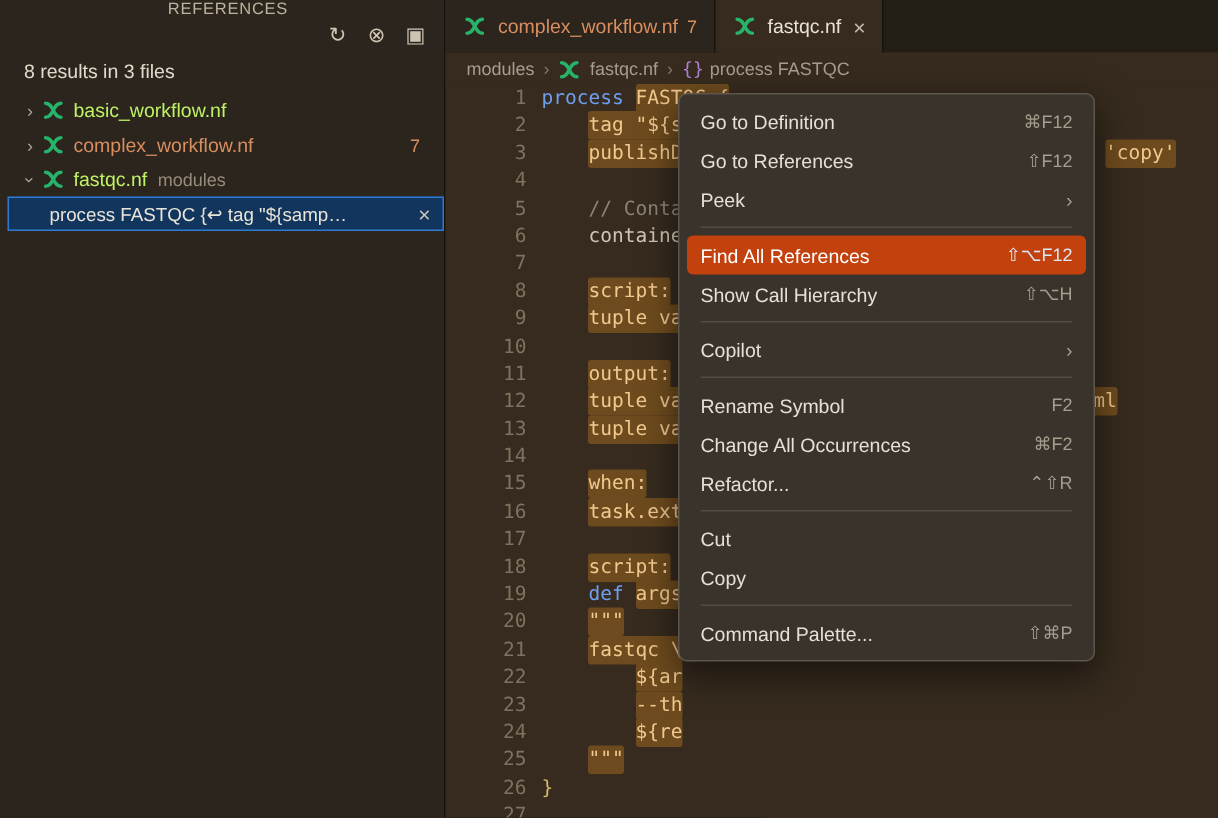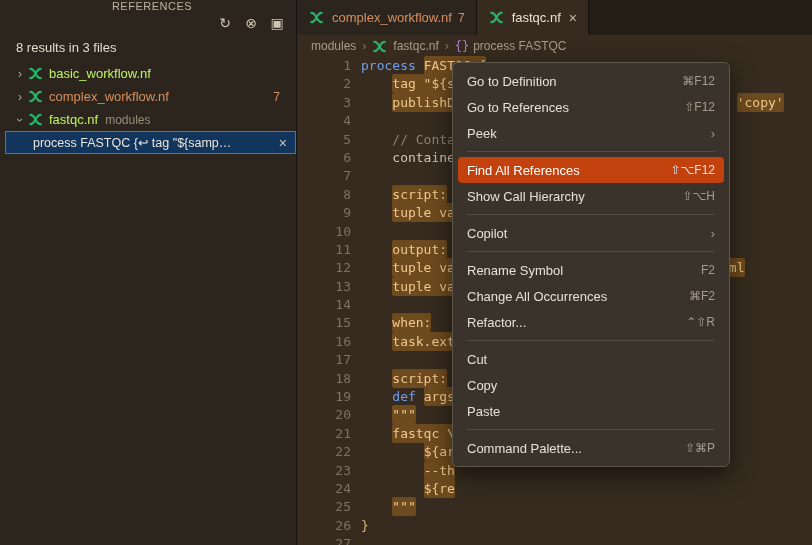--- a/index.html
+++ b/index.html
@@ -242,21 +242,18 @@
       <span class="label">Refactor...</span>
       <span class="shortcut">⌃⇧R</span>
     </div>
     <div class="menu-sep"></div>
     <div class="menu-item">
       <span class="label">Cut</span>
     </div>
     <div class="menu-item">
       <span class="label">Copy</span>
     </div>
-    <div class="menu-item">
-      <span class="label">Paste</span>
-    </div>
     <div class="menu-sep"></div>
     <div class="menu-item">
       <span class="label">Command Palette...</span>
       <span class="shortcut">⇧⌘P</span>
     </div>
   </div>
 
 </body></html>

